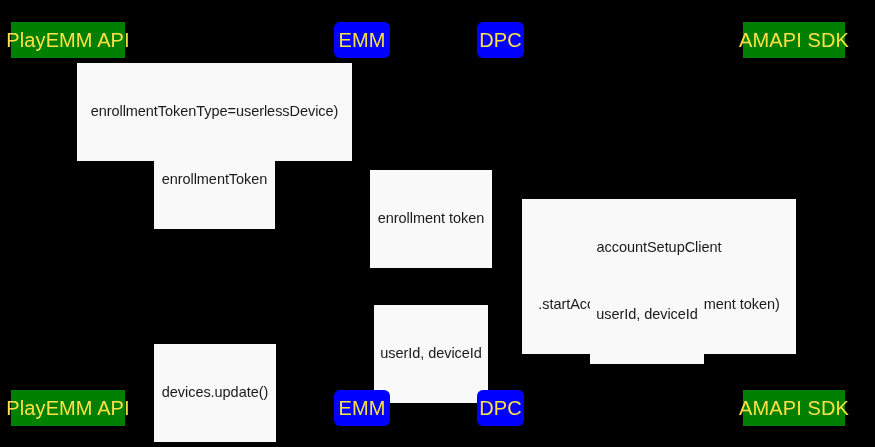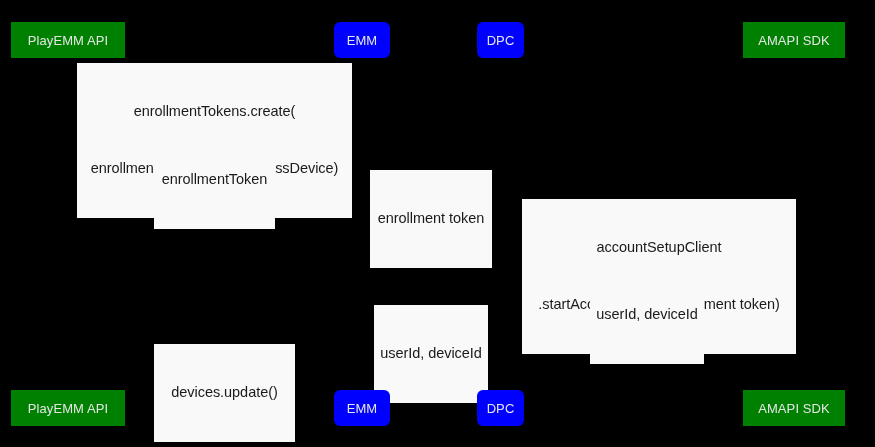--- a/index.html
+++ b/index.html
@@ -14,22 +14,22 @@
     height: 447px;
     background: #000000;
     overflow: hidden;
     font-family: "Liberation Sans", sans-serif;
   }
   .participant {
     position: absolute;
     display: flex;
     align-items: center;
     justify-content: center;
-    color: #e5e5e5;
-    font-size: 13px;
+    color: #fde047;
+    font-size: 20px;
     line-height: 1;
     white-space: nowrap;
     box-sizing: border-box;
     letter-spacing: 0.1px;
   }
   .participant.green { background: #008000; }
   .participant.blue  { background: #0000ff; border-radius: 6px; }
   .msg {
     position: absolute;
     background: #f9f9f9;
@@ -59,21 +59,20 @@
 
   <div class="participant blue" style="left:477px; top:22px; width:47px; height:36px;">
     <span>DPC</span>
   </div>
 
   <div class="participant green" style="left:743px; top:22px; width:102px; height:36px;">
     <span>AMAPI SDK</span>
   </div>
 
   <div class="msg" style="left:77px; top:63px; width:275px;">
-    <span class="line">enrollmentTokens.create(</span>
     <span class="line">enrollmentTokenType=userlessDevice)</span>
   </div>
 
   <div class="msg" style="left:154px; top:131px; width:121px;">
     <span class="line">enrollmentToken</span>
   </div>
 
   <div class="msg" style="left:370px; top:170px; width:122px;">
     <span class="line">enrollment token</span>
   </div>
@@ -84,21 +83,21 @@
   </div>
 
   <div class="msg" style="left:590px; top:266px; width:114px;">
     <span class="line">userId, deviceId</span>
   </div>
 
   <div class="msg" style="left:374px; top:305px; width:114px;">
     <span class="line">userId, deviceId</span>
   </div>
 
-  <div class="msg" style="left:154px; top:344px; width:141px;text-align:center;">
+  <div class="msg" style="left:154px; top:344px; width:122px;text-align:center;">
     <span class="line">devices.update()</span>
   </div>
 
   <div class="participant green" style="left:11px; top:390px; width:114px; height:36px;">
     <span>PlayEMM API</span>
   </div>
 
   <div class="participant blue" style="left:334px; top:390px; width:56px; height:36px;">
     <span>EMM</span>
   </div>

